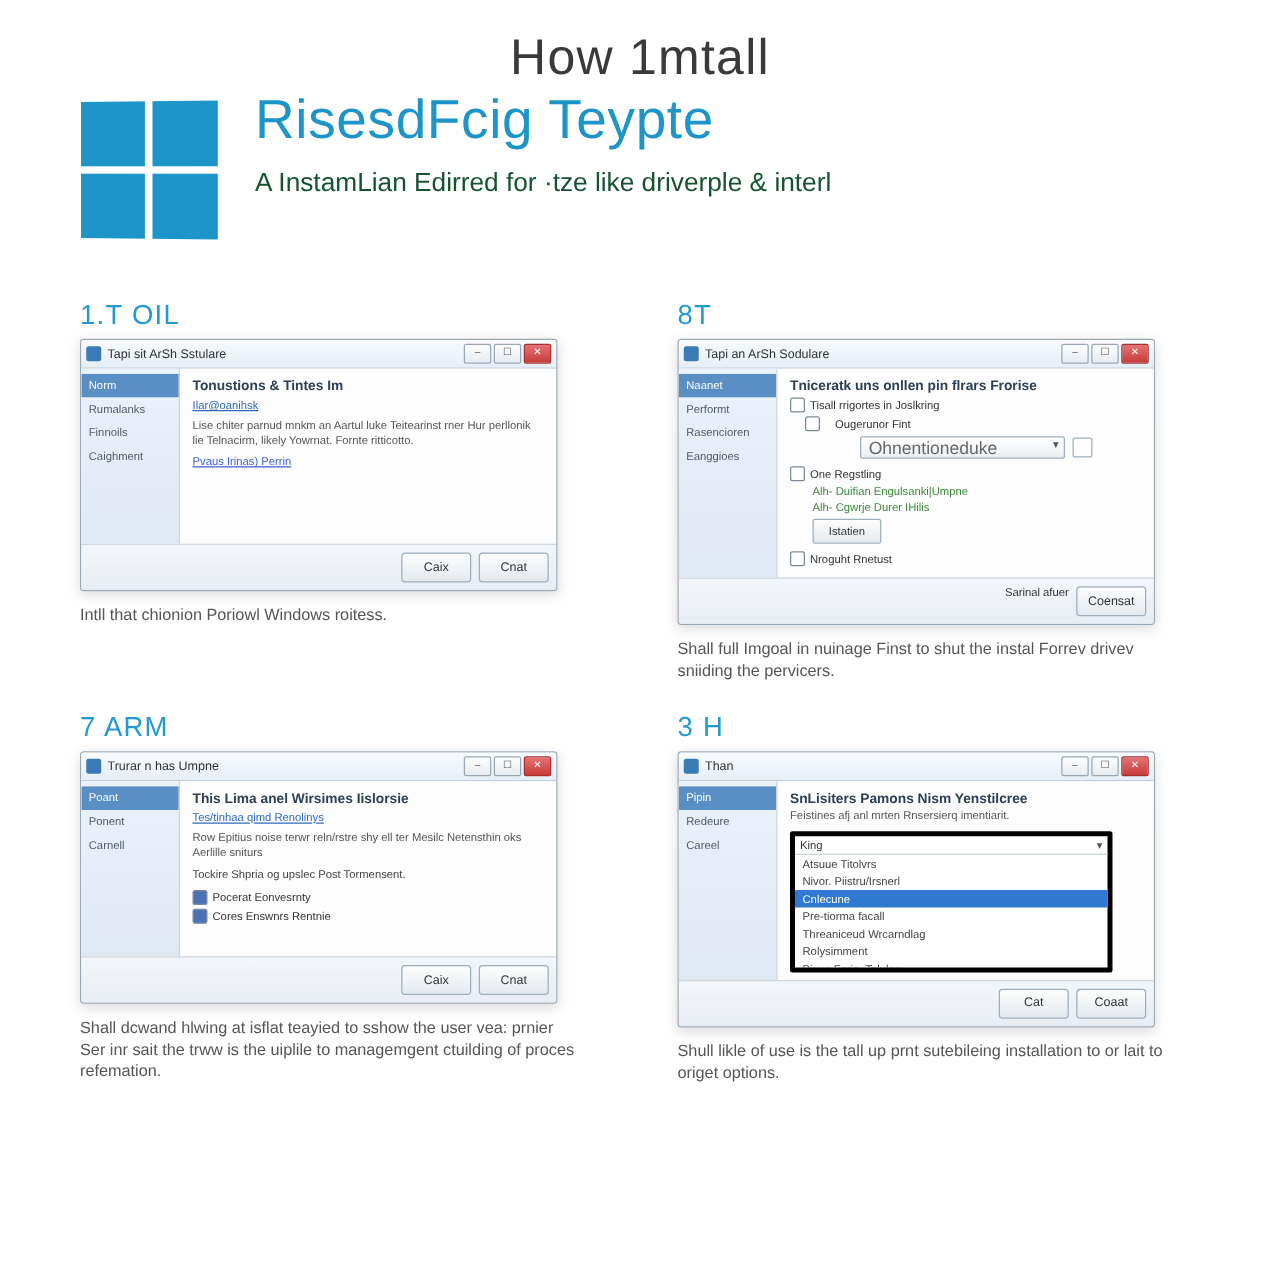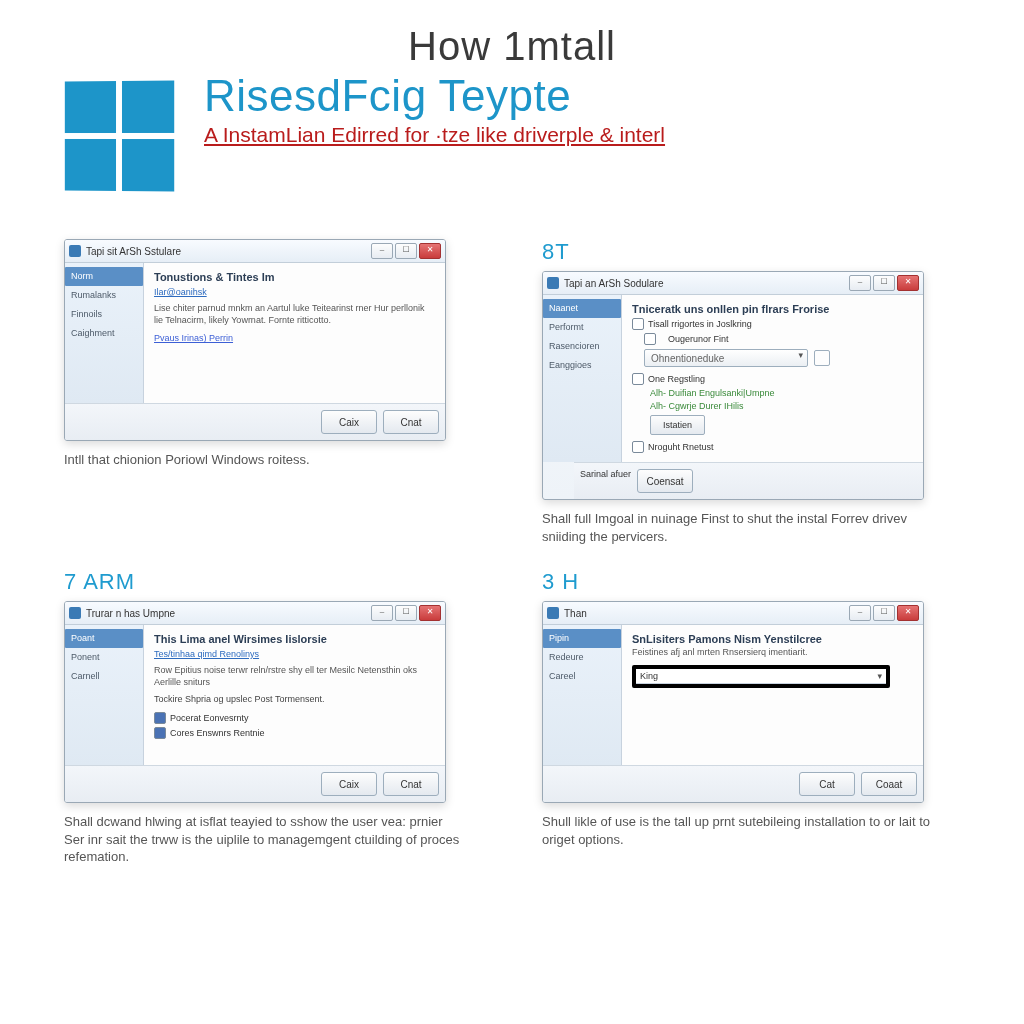--- a/index.html
+++ b/index.html
@@ -42,24 +42,23 @@
   .hdr-text { flex: 1; }
   .product {
     font-size: 44px;
     font-weight: 300;
     color: #1d95c9;
     letter-spacing: 0.5px;
     margin-top: -4px;
   }
   .tagline {
     font-size: 21px;
-    color: #b91c1c;
+    color: #14532d;
     font-weight: 300;
-    margin-top: 2px;
-    text-decoration: underline;
+    margin-top: 14px;
   }
 
   .steps {
     display: grid;
     grid-template-columns: 1fr 1fr;
     column-gap: 60px;
     row-gap: 24px;
     margin-top: 48px;
   }
   .step-label {
@@ -166,25 +165,26 @@
   }
   .chkrow .box {
     width: 10px; height: 10px; border: 1px solid #7a8a9a;
     background: #fff; border-radius: 2px;
   }
   .green { color: #3a8a3a; }
   .mini-select {
     height: 16px; border: 1px solid #9daebd;
     background: linear-gradient(#fff,#ebeff3);
     border-radius: 2px;
-    font-size: 10px; color: #666;
+    font-size: 14px; color: #666;
     padding: 0 16px 0 6px;
     position: relative;
     display: inline-flex; align-items:center;
     min-width: 140px;
+    margin-left: 44px;
   }
   .mini-select::after {
     content: "▾"; position: absolute; right: 4px; top: 0; font-size: 9px; color:#555;
   }
   .mini-btn {
     height: 18px; padding: 0 12px;
     border: 1px solid #9daebd;
     background: linear-gradient(#fdfdfd,#e4e9ef);
     border-radius: 2px;
     font-size: 9px;
@@ -252,20 +252,21 @@
     </div>
     <div class="hdr-text">
       <div class="product">RisesdFcig Teypte</div>
       <div class="tagline">A InstamLian Edirred for ·tze like driverple &amp; interl</div>
     </div>
   </div>
 
   <div class="steps">
 
     <div>
+      <div class="step-label">1.T OIL</div>
 
       <div class="dlg">
         <div class="titlebar">
           <div class="tb-ico"></div>
           <div class="tb-title">Tapi sit ArSh Sstulare</div>
           <div class="tb-btns">
             <div class="tb-btn">–</div>
             <div class="tb-btn">☐</div>
             <div class="tb-btn tb-close">✕</div>
           </div>
@@ -337,21 +338,21 @@
             <div class="chkrow green" style="margin-left:18px;">
                 <span>Alh-  Cgwrje Durer IHilis</span>
               </div>
             <div style="margin:4px 0 6px 18px;"><div class="mini-btn">Istatien</div></div>
             <div class="chkrow">
                 <span class="box"></span>
                 <span>Nroguht Rnetust</span>
               </div>
           </div>
         </div>
-        <div class="btnbar" style="justify-content:flex-start;margin-left:31px;">
+        <div class="btnbar" style="justify-content:flex-end;">
           <span class="link" style="font-size:9px;">Sarinal afuer</span>
           <div class="dbtn">Coensat</div>
         </div>
       </div>
 
       <div class="caption">Shall full Imgoal in nuinage Finst to shut the instal Forrev drivev sniiding the pervicers.</div>
     </div>
 
     <div>
       <div class="step-label">7 ARM</div>
@@ -414,20 +415,30 @@
             <div class="sitem active">Pipin</div>
             <div class="sitem">Redeure</div>
             <div class="sitem">Careel</div>
           </div>
           <div class="content">
             <h4>SnLisiters Pamons Nism Yenstilcree</h4>
             <p>Feistines afj anl mrten Rnsersierq imentiarit.</p>
 
             <div class="combo-open">
               <div class="sel">King</div>
+              <div class="combo-list">
+                <div>Atsuue Titolvrs</div>
+                <div>Nivor. Piistru/Irsnerl</div>
+                <div class="hl">Cnlecune</div>
+                <div>Pre-tiorma facall</div>
+                <div>Threaniceud Wrcarndlag</div>
+                <div>Rolysimment</div>
+                <div>Pirrer-Ferie. Telulsm</div>
+
+              </div>
             </div>
           </div>
         </div>
         <div class="btnbar">
           <div class="dbtn">Cat</div>
           <div class="dbtn">Coaat</div>
         </div>
       </div>
 
       <div class="caption">Shull likle of use is the tall up prnt sutebileing installation to or lait to origet options.</div>

